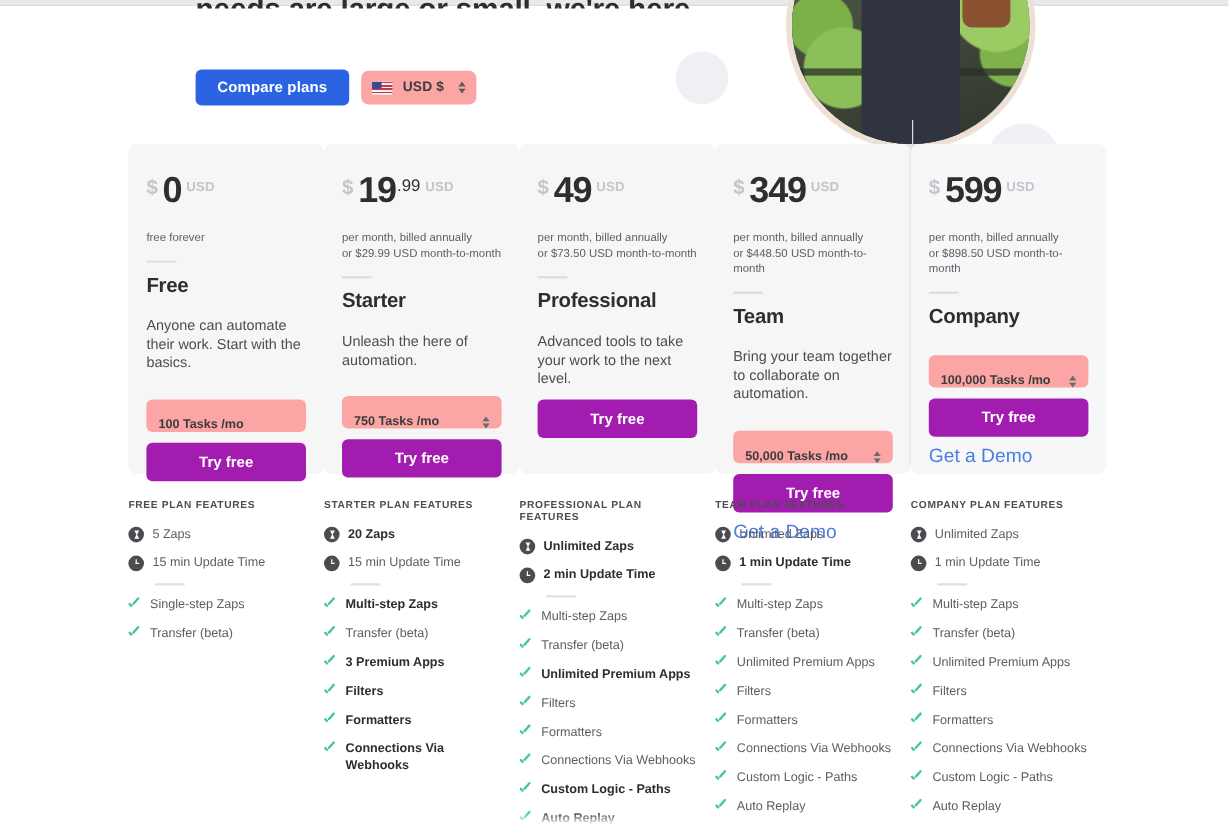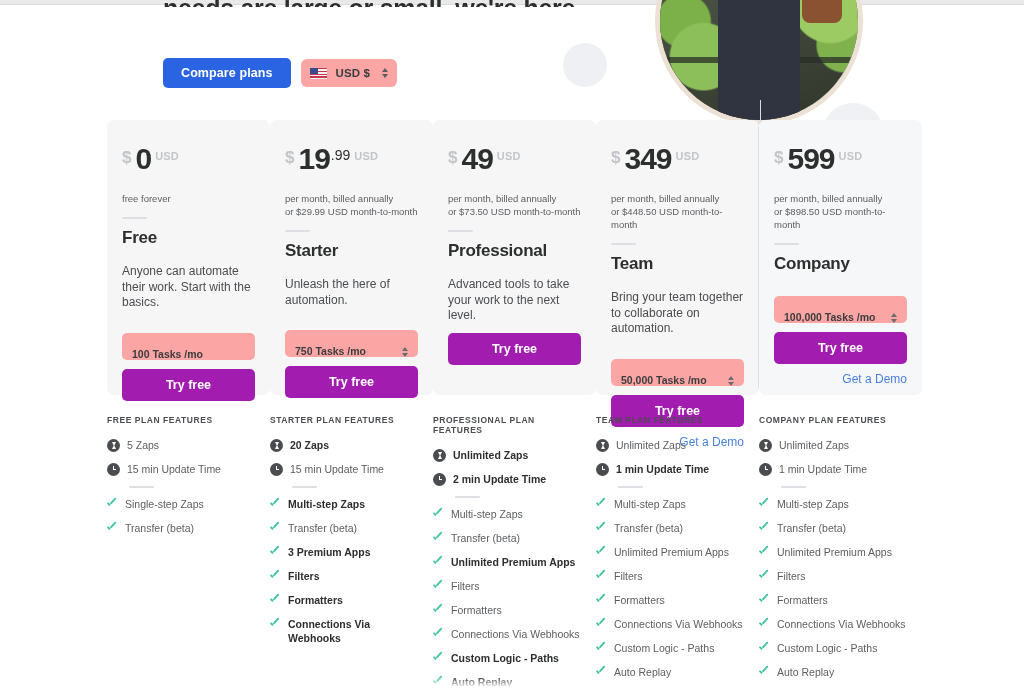--- a/index.html
+++ b/index.html
@@ -280,23 +280,23 @@
     background: #a21caf;
     color: #fff;
     font-size: 12.5px;
     font-weight: 700;
     border: none;
     border-radius: 5px;
     cursor: pointer;
   }
   .demo-link {
     display: block;
-    text-align: right;
+    text-align: left;
     margin-top: 8px;
-    font-size: 12px;
+    font-size: 16px;
     color: #4a7fe0;
     text-decoration: none;
     cursor: pointer;
   }
 
   
   .features {
     position: absolute;
     left: 107px; top: 415px;
     width: 815px;

